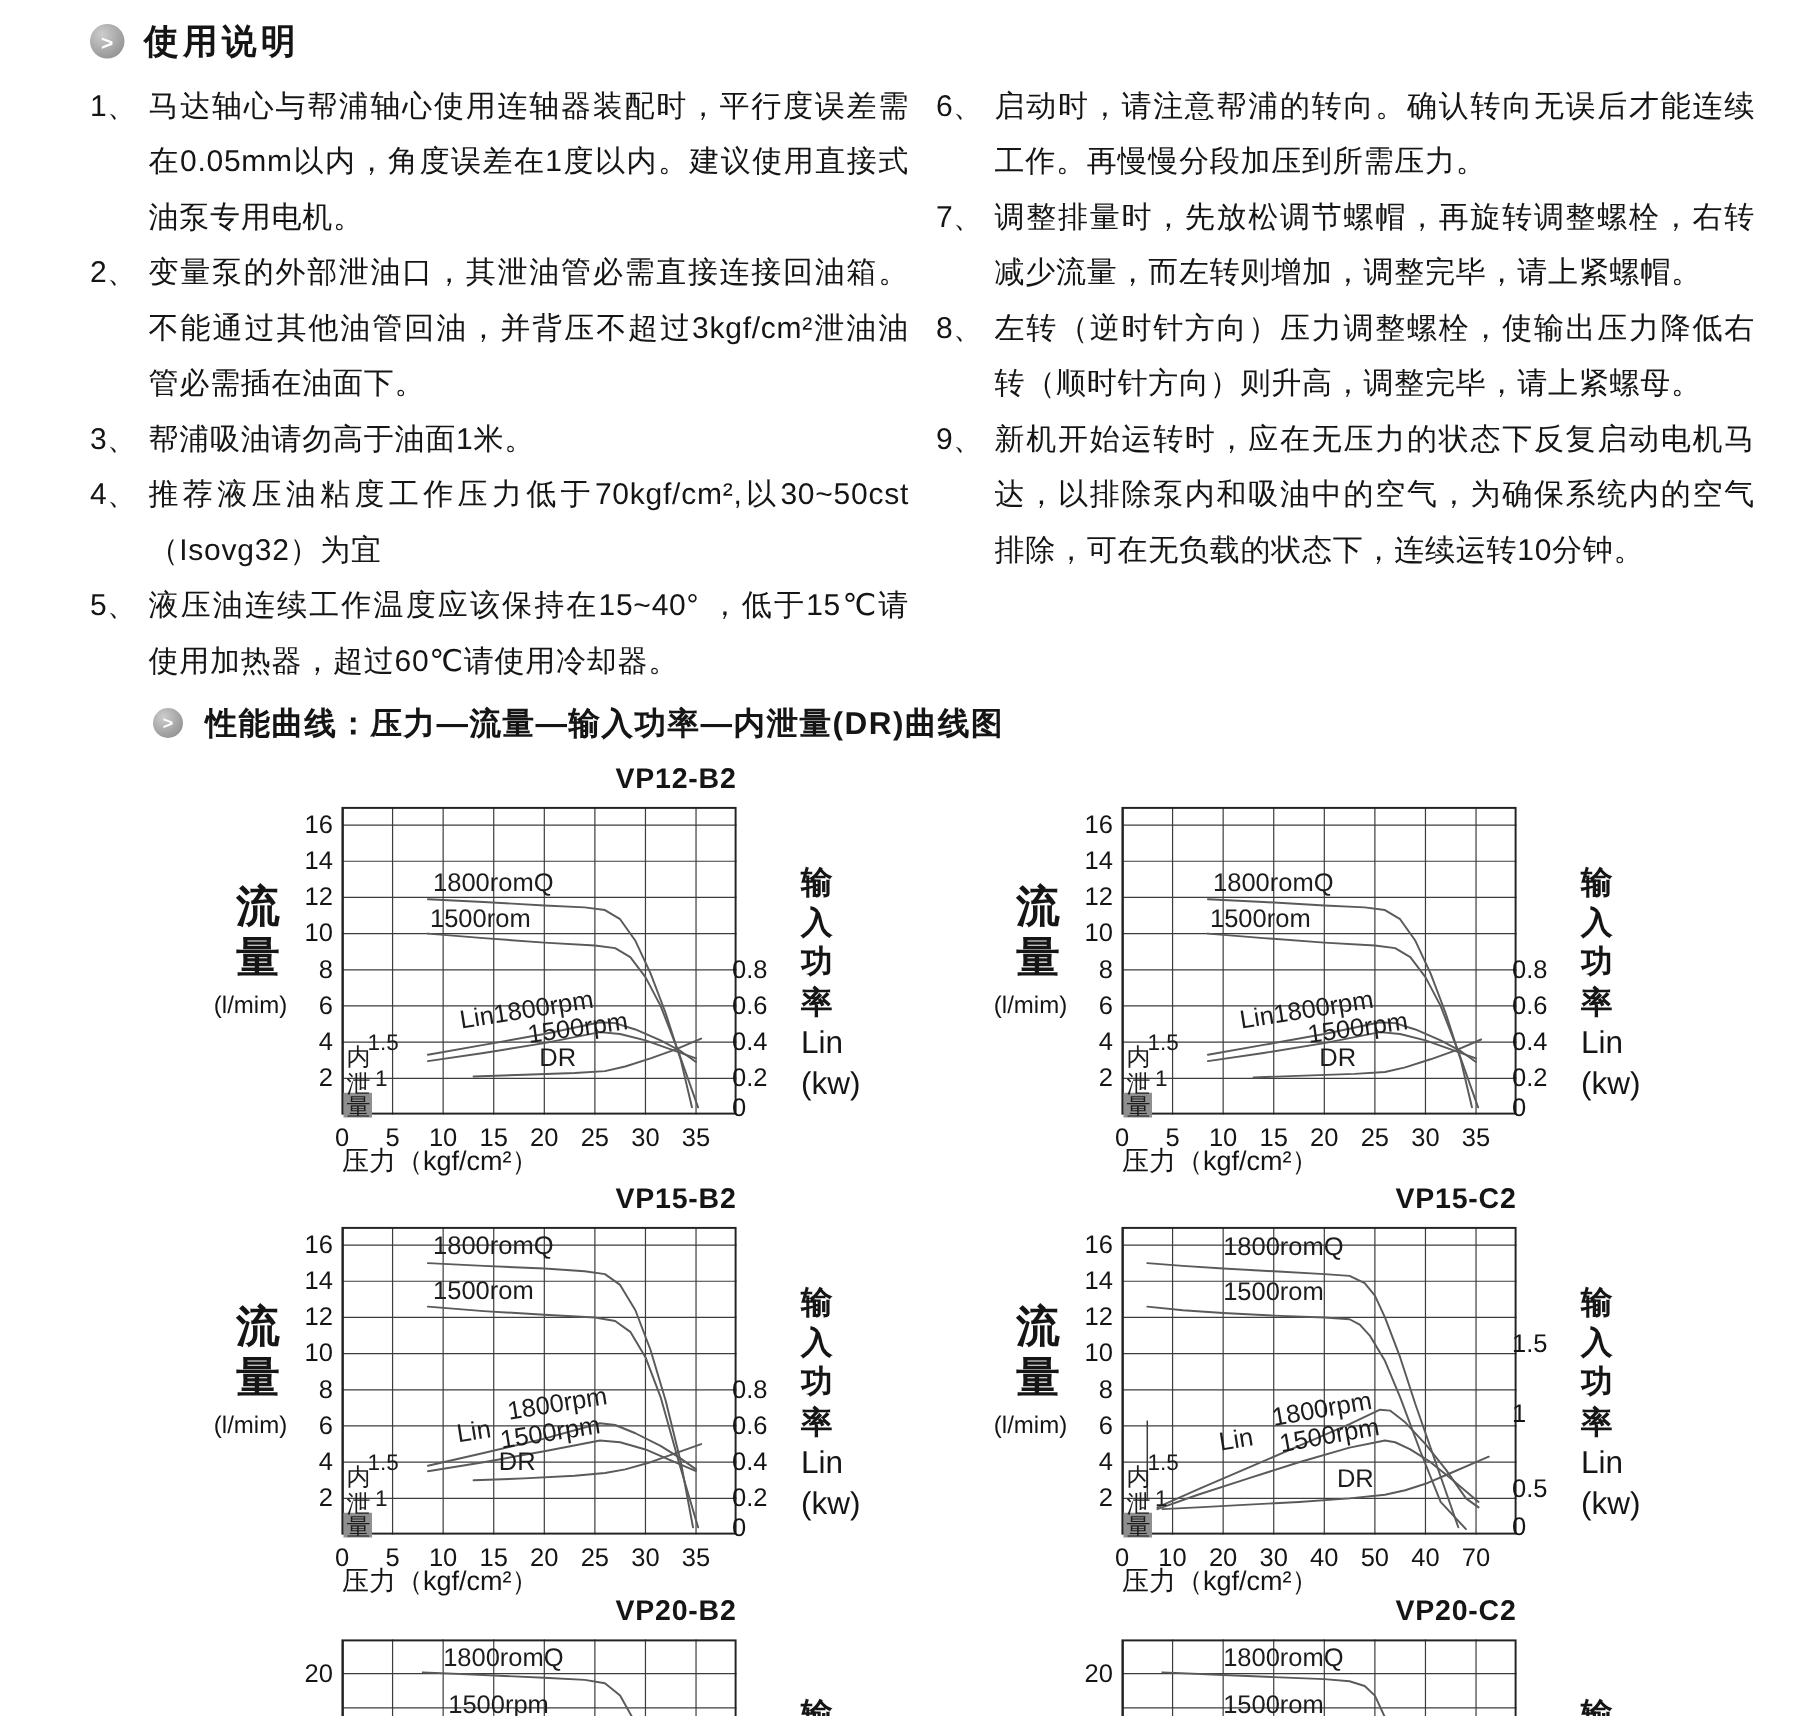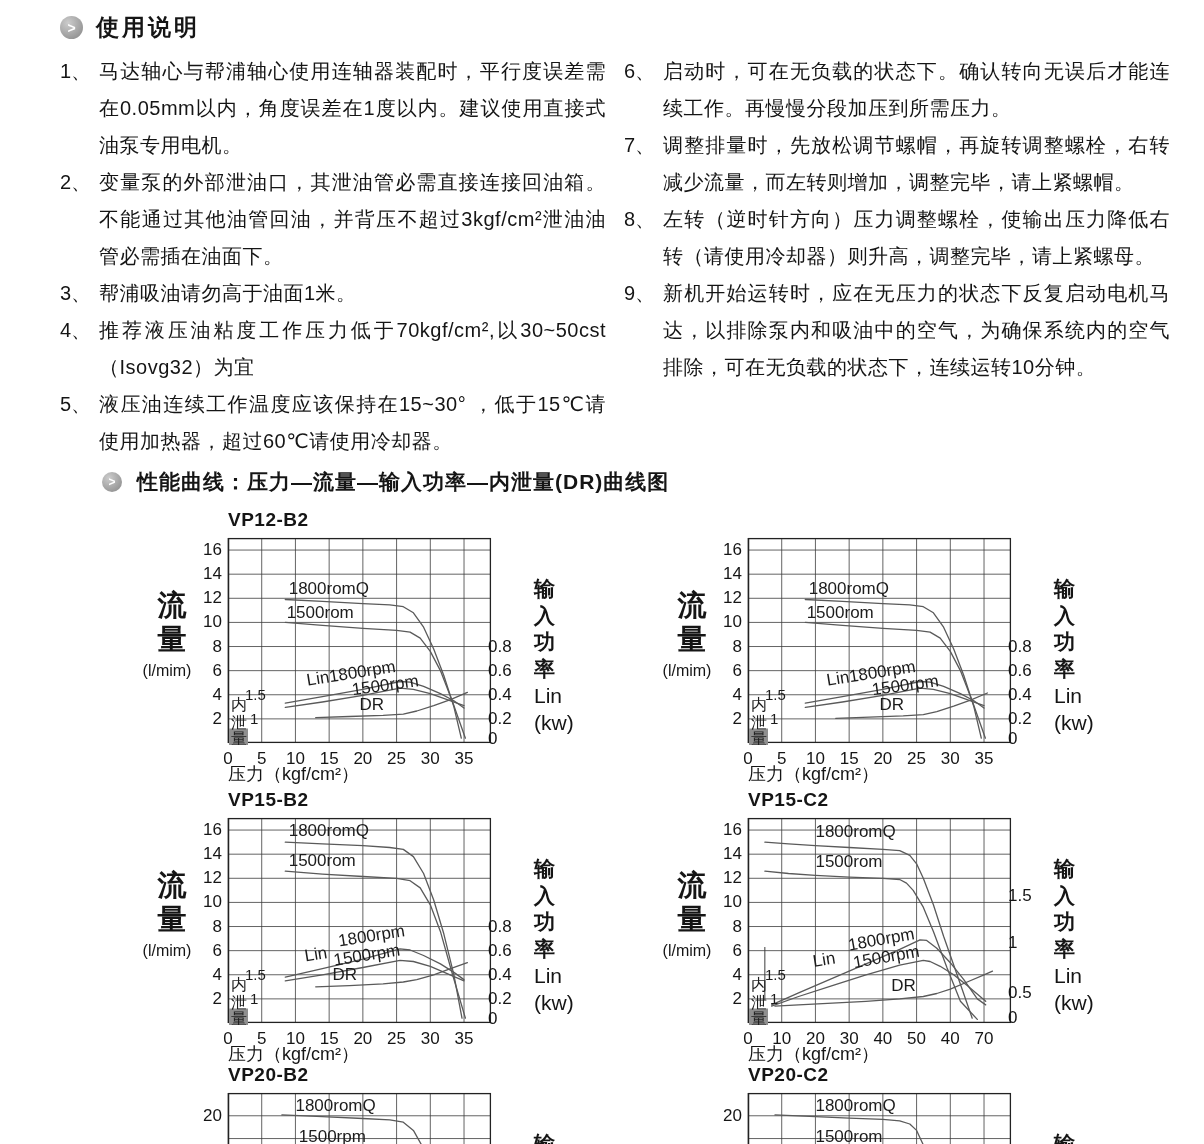--- a/index.html
+++ b/index.html
@@ -19,21 +19,21 @@
   .col{flex:1;min-width:0}
   .item{display:flex;font-size:20px;line-height:37px}
   .num{width:39px;flex:none}
   .txt{flex:1;letter-spacing:.5px;text-align:justify}
 
   .charts-head{position:absolute;left:102px;top:468px;display:flex;align-items:center;gap:15px}
   .charts-head .bullet{width:20px;height:20px;font-size:12px}
   .charts-head h2{font-size:21px;font-weight:bold;letter-spacing:1px}
 
   .chart{position:absolute;width:263px;height:205px}
-  .c-title{position:absolute;left:0;top:-29px;width:263px;text-align:left;
+  .c-title{position:absolute;left:0;top:-29px;width:263px;text-align:right;
            font-size:19px;font-weight:bold;letter-spacing:.5px}
   .flowbig{position:absolute;left:-80px;top:50px;width:48px;text-align:center}
   .flowbig .ch{font-size:29px;font-weight:bold;line-height:34px}
   .flowbig .un{font-size:16px;margin-top:6px;margin-left:-10px;white-space:nowrap}
   .ytick{position:absolute;width:36px;left:-42px;text-align:right;font-size:17px}
   .rtick{position:absolute;left:260px;font-size:17px}
   .rstack{position:absolute;left:306px;top:38px;white-space:nowrap}
   .rstack .ch{font-size:21px;font-weight:bold;line-height:26.5px}
   .rstack .lt{font-size:21px;line-height:27px}
   .xtick{position:absolute;width:34px;text-align:center;font-size:17px;top:211px}
@@ -63,35 +63,35 @@
         <div class="item">
           <span class="num">3、</span>
           <span class="txt">帮浦吸油请勿高于油面1米。</span>
         </div>
         <div class="item">
           <span class="num">4、</span>
           <span class="txt">推荐液压油粘度工作压力低于70kgf/cm²,以30~50cst（Isovg32）为宜</span>
         </div>
         <div class="item">
           <span class="num">5、</span>
-          <span class="txt">液压油连续工作温度应该保持在15~30°  ，低于15℃请使用加热器，超过60℃请使用冷却器。</span>
+          <span class="txt">液压油连续工作温度应该保持在15~40°  ，低于15℃请使用加热器，超过60℃请使用冷却器。</span>
         </div>
       </div>
     <div class="col">
         <div class="item">
           <span class="num">6、</span>
-          <span class="txt">启动时，可在无负载的状态下。确认转向无误后才能连续工作。再慢慢分段加压到所需压力。</span>
+          <span class="txt">启动时，请注意帮浦的转向。确认转向无误后才能连续工作。再慢慢分段加压到所需压力。</span>
         </div>
         <div class="item">
           <span class="num">7、</span>
           <span class="txt">调整排量时，先放松调节螺帽，再旋转调整螺栓，右转减少流量，而左转则增加，调整完毕，请上紧螺帽。</span>
         </div>
         <div class="item">
           <span class="num">8、</span>
-          <span class="txt">左转（逆时针方向）压力调整螺栓，使输出压力降低右转（请使用冷却器）则升高，调整完毕，请上紧螺母。</span>
+          <span class="txt">左转（逆时针方向）压力调整螺栓，使输出压力降低右转（顺时针方向）则升高，调整完毕，请上紧螺母。</span>
         </div>
         <div class="item">
           <span class="num">9、</span>
           <span class="txt">新机开始运转时，应在无压力的状态下反复启动电机马达，以排除泵内和吸油中的空气，为确保系统内的空气排除，可在无负载的状态下，连续运转10分钟。</span>
         </div>
       </div>
   </div>
 
   <div class="charts-head">
     <span class="bullet">&gt;</span>

